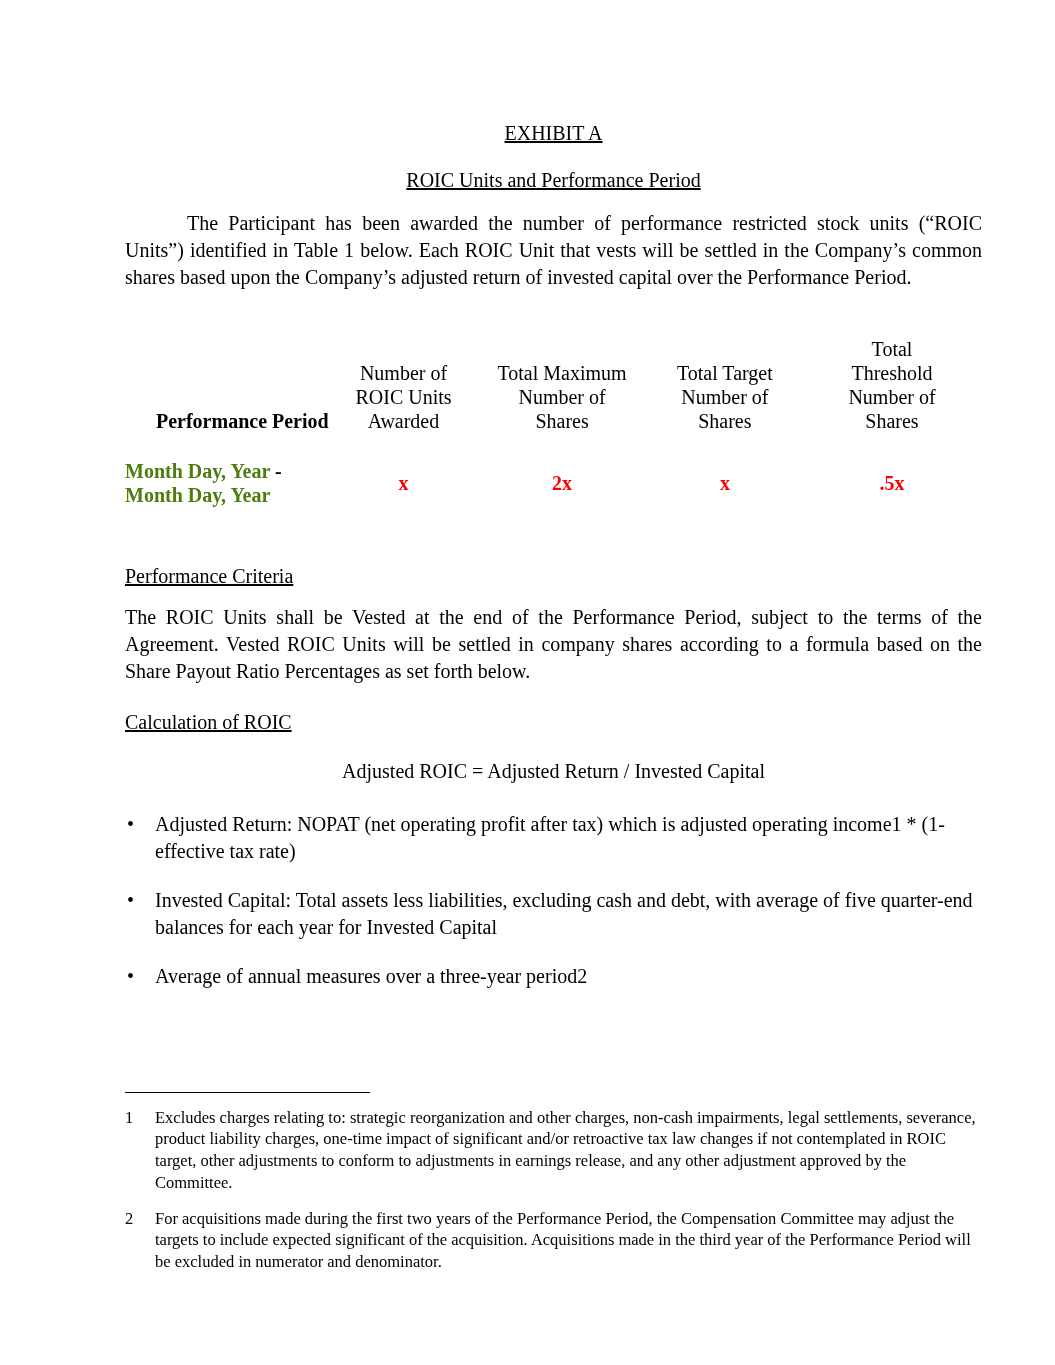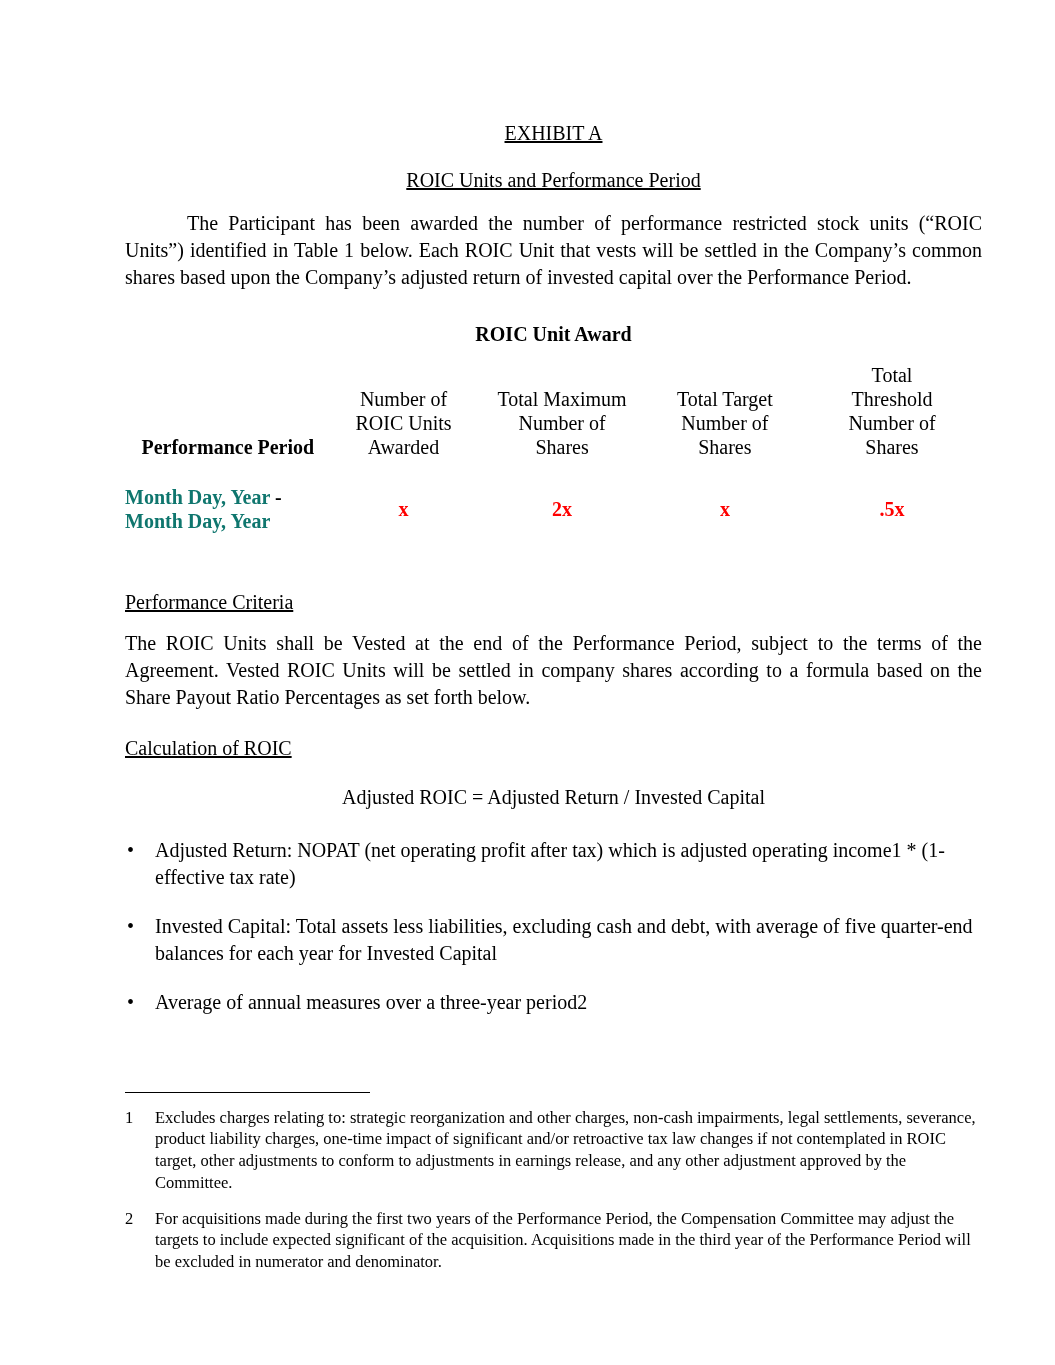--- a/index.html
+++ b/index.html
@@ -46,36 +46,36 @@
   }
   .roic-table th {
     vertical-align: bottom;
     white-space: pre-line;
     font-weight: normal;
     text-align: center;
     line-height: 1.2;
     padding: 0 2px;
   }
   .roic-table th.col-period {
-    text-align: center;
+    text-align: right;
     font-weight: bold;
   }
   .roic-table .value-cell {
     color: #ff0000;
     font-weight: bold;
     text-align: center;
     vertical-align: middle;
     padding-top: 26px;
   }
   .roic-table .period-cell {
     padding-top: 26px;
     line-height: 1.2;
     font-weight: bold;
   }
-  .red-bold { color: #0f766e; font-weight: bold; }
+  .red-bold { color: #4d7c0f; font-weight: bold; }
   .black-bold { color: #000000; font-weight: bold; }
   .section-heading {
     text-decoration: underline;
     margin-bottom: 14px;
   }
   .body-para {
     text-align: justify;
     margin-bottom: 24px;
   }
   .formula {
@@ -115,21 +115,20 @@
 <body>
 
 <div class="page">
 
   <div class="doc-title">EXHIBIT A</div>
   <div class="doc-subtitle">ROIC Units and Performance Period</div>
 
   <p class="intro">The Participant has been awarded the number of performance restricted stock units (“ROIC Units”) identified in Table 1 below.  Each ROIC Unit that vests will be settled in the Company’s common shares based upon the Company’s adjusted return of invested capital over the Performance Period.</p>
 
   <div class="table-caption">
-    <div>ROIC Unit Award</div>
   </div>
 
   <table class="roic-table">
     <colgroup>
       <col style="width:24%">
       <col style="width:17%">
       <col style="width:20%">
       <col style="width:18%">
       <col style="width:21%">
     </colgroup>

